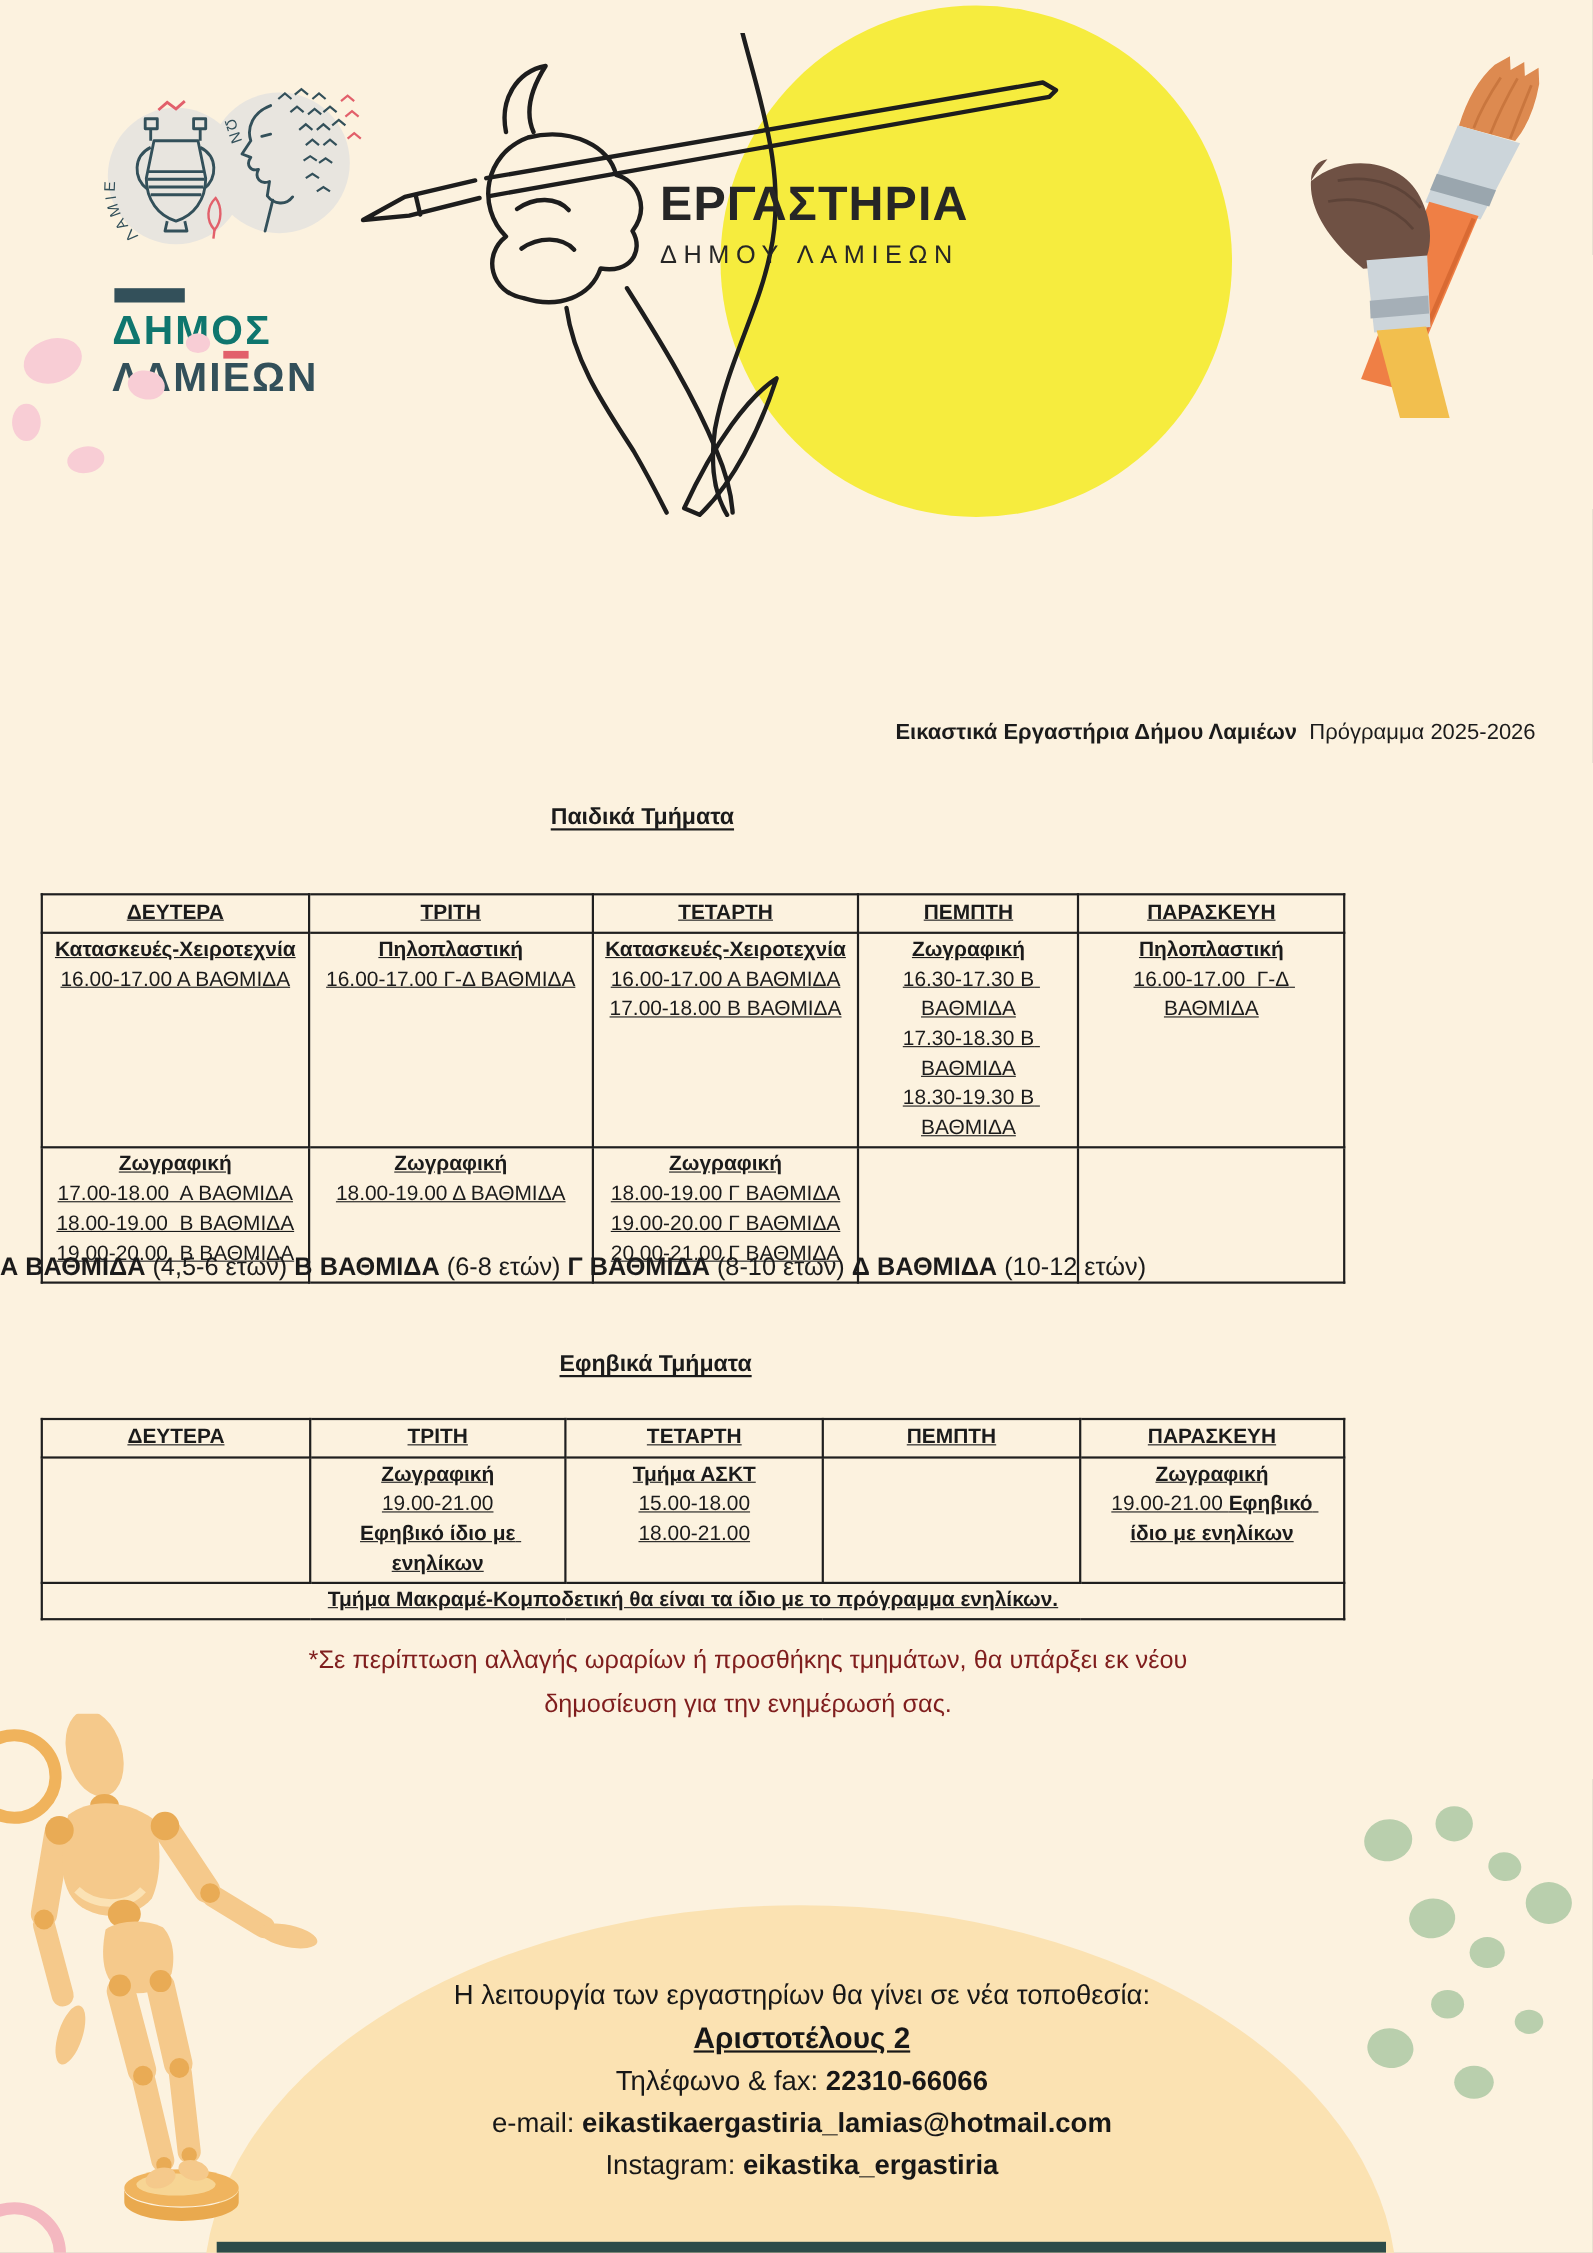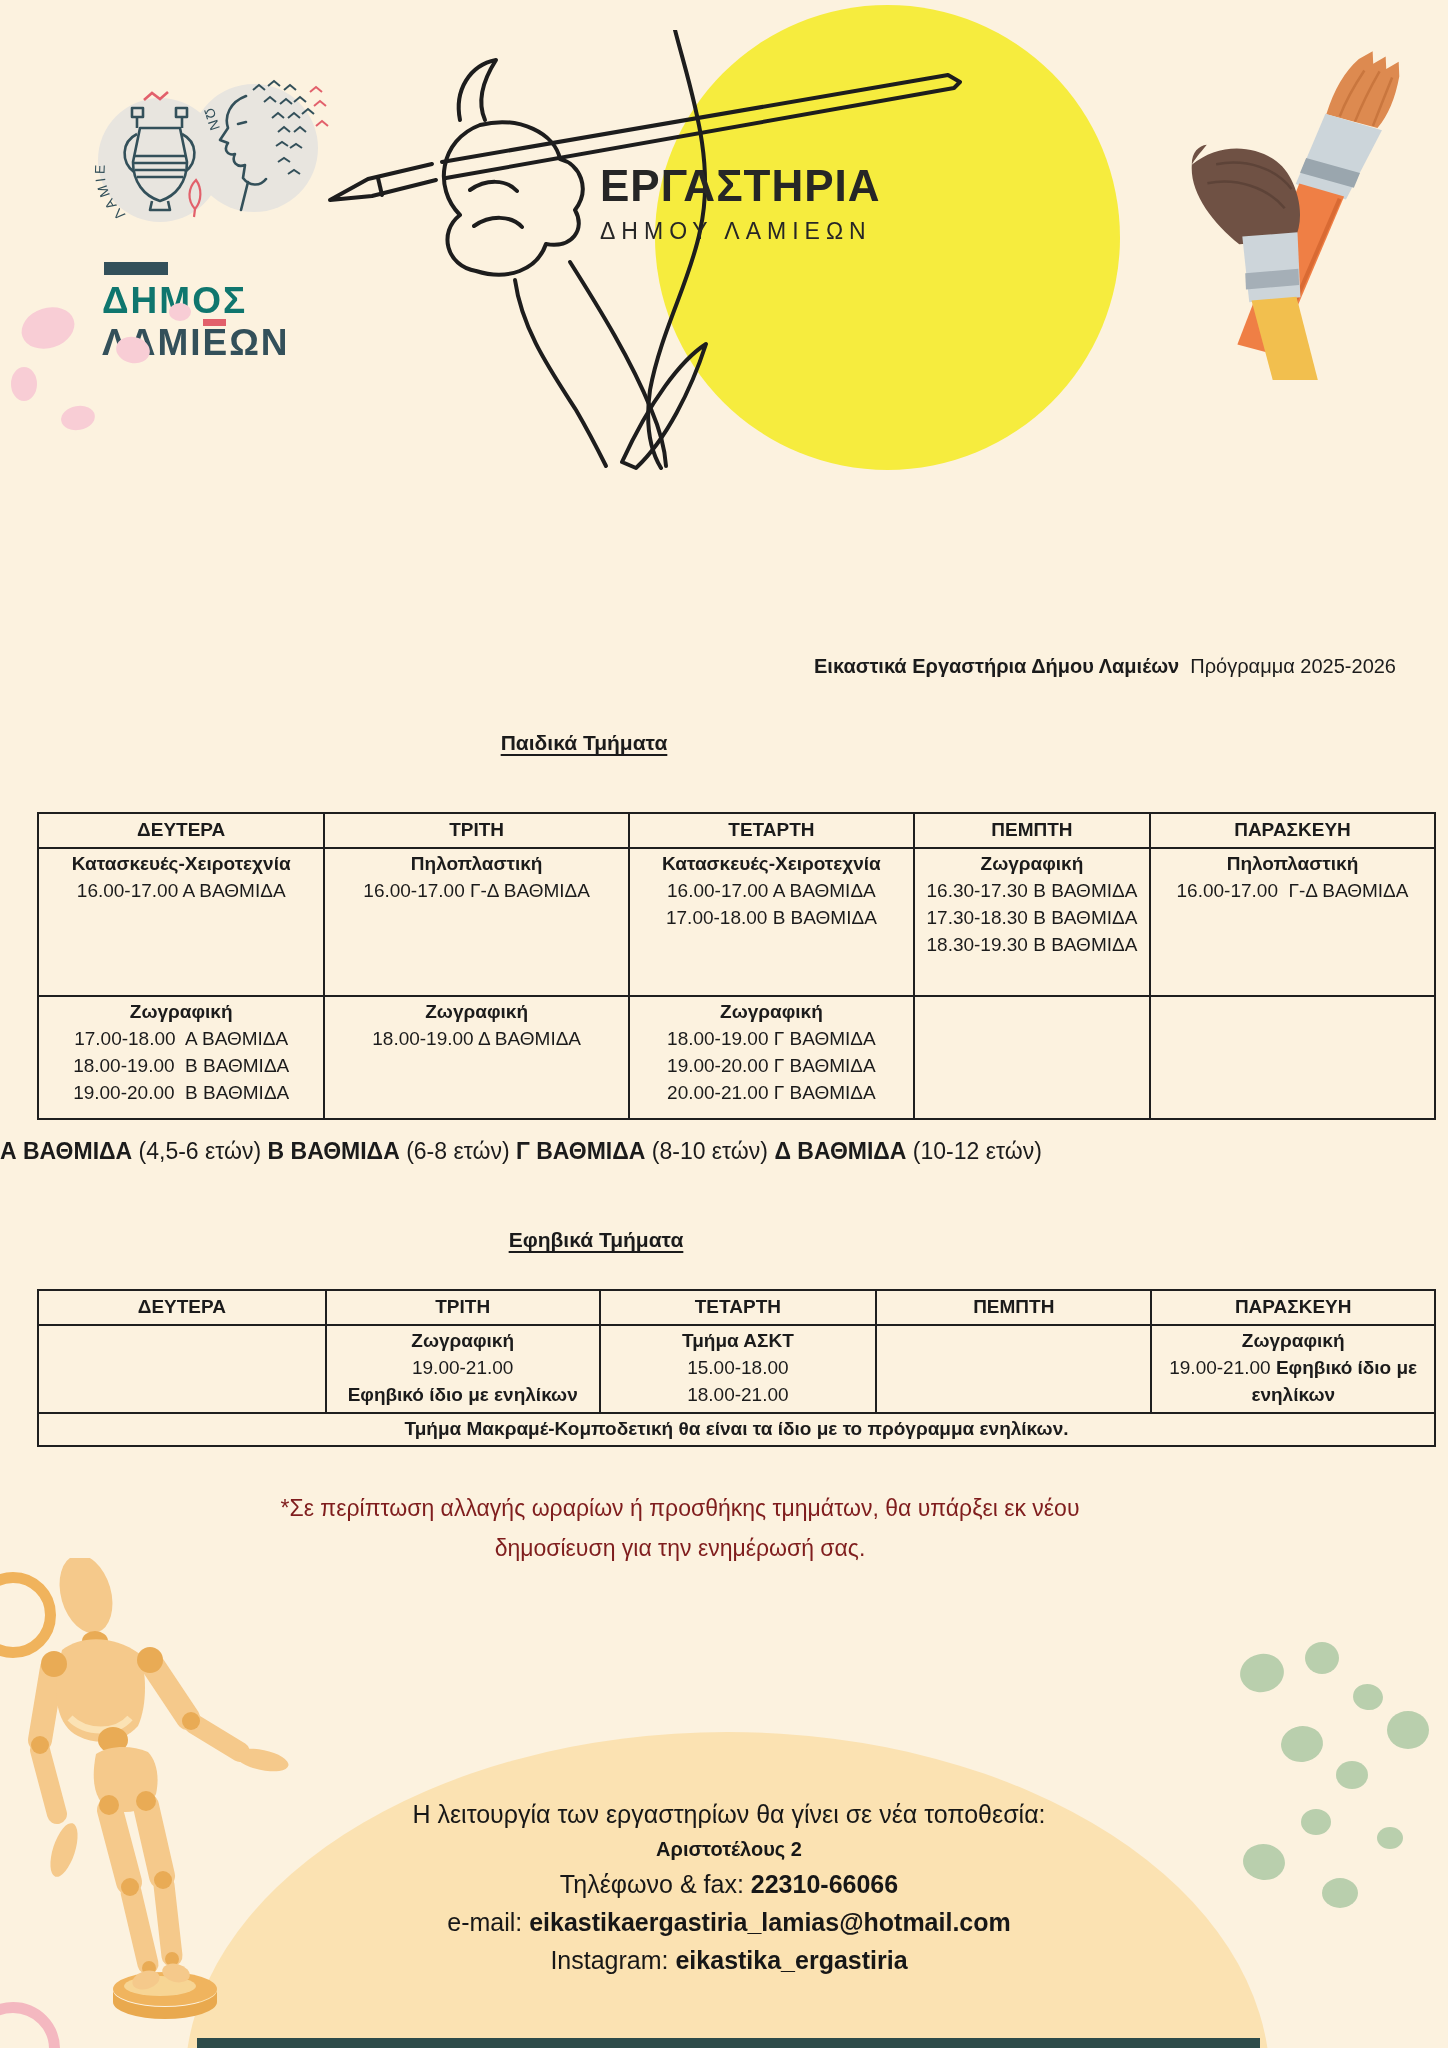--- a/index.html
+++ b/index.html
@@ -21,21 +21,21 @@
   .badge-title{font-size:44px;line-height:48px;font-weight:bold;color:#262626;letter-spacing:1px;}
   .badge-sub{margin-top:8px;font-size:23px;color:#262626;letter-spacing:6px;}
 
   
   .main-title{left:0;top:655px;width:1396px;text-align:right;font-size:20px;white-space:pre-wrap;}
   .main-title .b{font-weight:bold;}
   .section-heading{width:100%;text-align:center;font-size:21px;font-weight:bold;text-decoration:underline;text-underline-offset:4px;}
   .h-kids{left:-140px;top:731px;}
   .h-teens{left:-128px;top:1228px;}
 
-  table.sched{position:absolute;left:37px;width:1399px;border-collapse:collapse;table-layout:fixed;background:transparent;}
+  table.sched{position:absolute;left:37px;width:1186px;border-collapse:collapse;table-layout:fixed;background:transparent;text-decoration:underline;}
   table.sched td,table.sched th{border:2px solid #1f1f1f;vertical-align:top;padding:2px 10px;font-size:19px;line-height:1.42;text-align:center;}
   table.sched th{text-align:center;font-weight:bold;padding:3px 4px;height:26px;vertical-align:middle;}
   .t-kids{top:812px;}
   .t-teens{top:1289px;}
   .cell-title{font-weight:bold;white-space:pre-wrap;}
   .cell-line{white-space:pre-wrap;}
   .cell-line .b{font-weight:bold;}
   .row-k1{height:148px;}
   .row-k2{height:123px;}
   .row-t1{height:88px;}
@@ -44,21 +44,21 @@
   .levels-note{left:0;top:1138px;width:1268px;text-align:left;font-size:23px;white-space:pre-wrap;}
   .levels-note .b{font-weight:bold;}
 
   .star-note{left:0;top:1488px;width:1360px;text-align:center;font-size:23px;line-height:40px;color:#7f1d1d;}
 
   
   .peach-ellipse{left:185px;top:1732px;width:1085px;height:700px;border-radius:50%;background:#fbe2b2;}
   .contact{left:24px;top:1800px;width:1410px;text-align:center;font-size:25px;color:#171717;}
   .contact div{margin-bottom:9px;}
   .contact .b{font-weight:bold;}
-  .contact-address{font-size:20px;font-weight:bold;}
+  .contact-address{font-size:27px;font-weight:bold;text-decoration:underline;}
   .teal-bar{left:197px;top:2038px;width:1063px;height:10px;background:#2d4b49;}
 
   .arc-left{left:-30px;top:1572px;width:64px;height:64px;border:11px solid #f0b35c;border-radius:50%;}
   .arc-pink{left:-34px;top:2002px;width:72px;height:72px;border:11px solid #f4b8c0;border-radius:50%;}
 </style>
 </head>
 <body>
 
 <div class="page">
 

